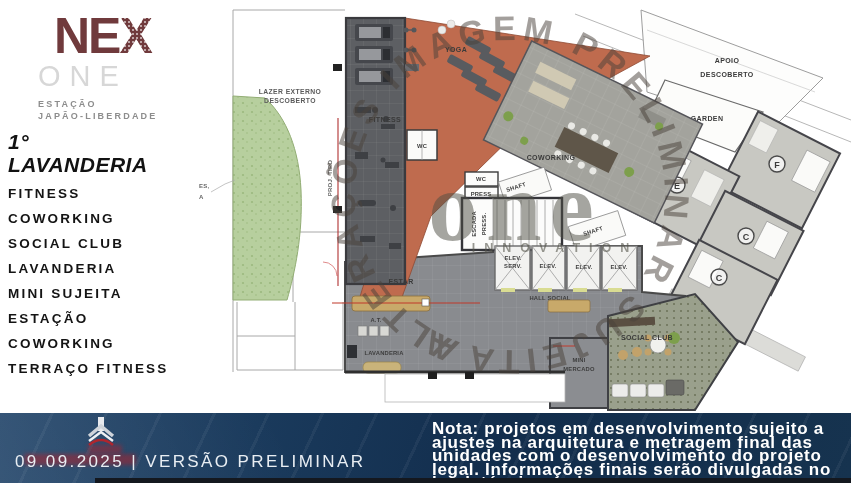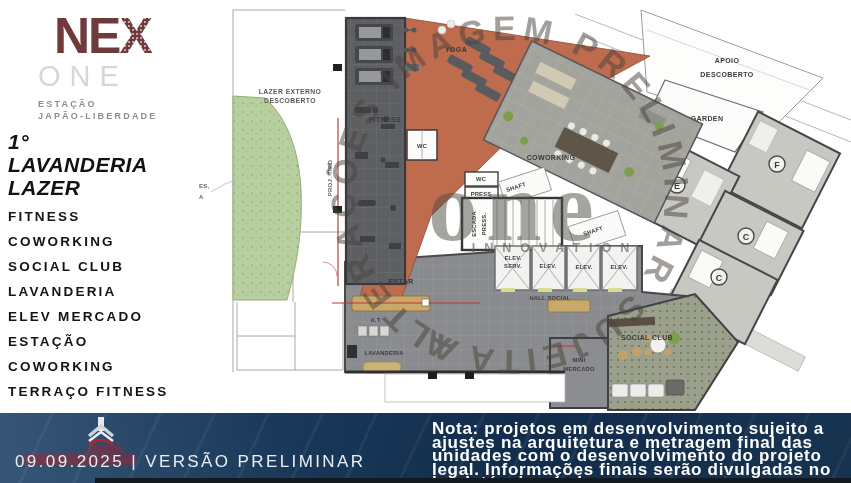--- a/index.html
+++ b/index.html
@@ -56,28 +56,27 @@
     <div class="station">
       <div>ESTAÇÃO</div>
       <div>JAPÃO-LIBERDADE</div>
     </div>
   </div>
 
   <div class="sidebar">
     <div class="sb-title">
       <div>1°</div>
       <div>LAVANDERIA</div>
-      <div>LAZER</div>
     </div>
     <div class="sb-list">
       <div class="sb-item">FITNESS</div>
       <div class="sb-item">COWORKING</div>
       <div class="sb-item">SOCIAL CLUB</div>
       <div class="sb-item">LAVANDERIA</div>
-      <div class="sb-item">ELEV MERCADO</div>
+      <div class="sb-item">MINI SUJEITA</div>
       <div class="sb-item">ESTAÇÃO</div>
       <div class="sb-item">COWORKING</div>
       <div class="sb-item">TERRAÇO FITNESS</div>
     </div>
   </div>
 
   <svg id="plan" width="656" height="416" viewBox="0 0 656 416">
     <defs>
       <pattern id="gridD" width="13" height="13" patternUnits="userSpaceOnUse">
         <rect width="13" height="13" fill="#5d5f63"></rect>

